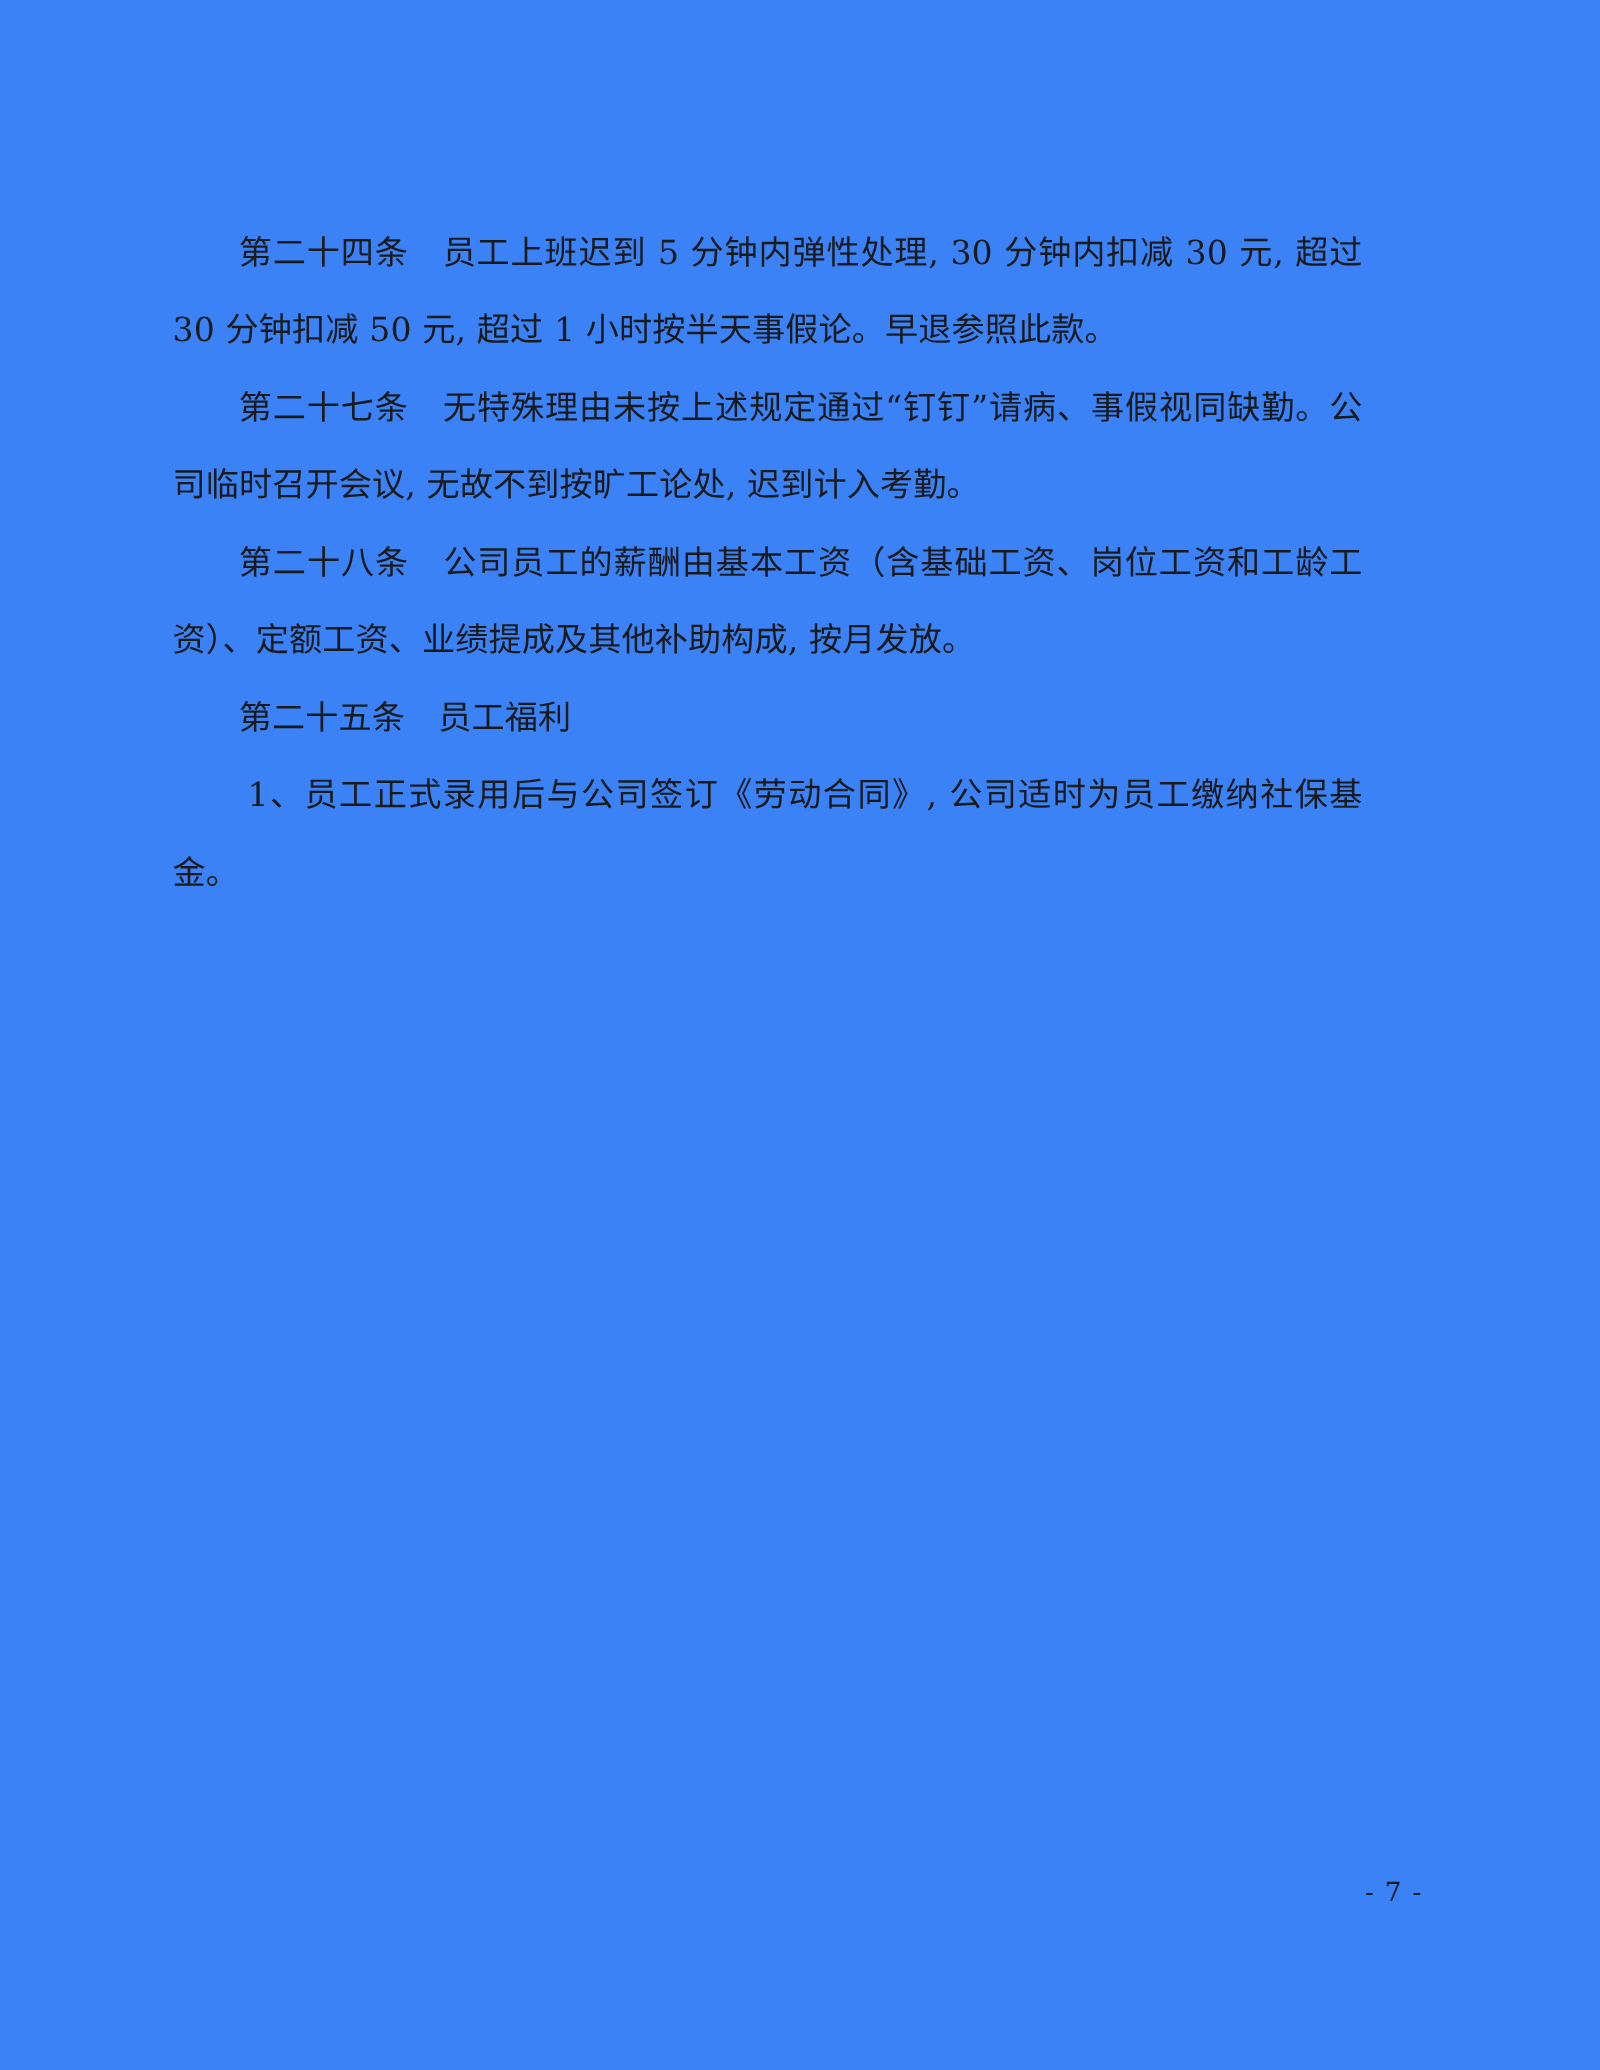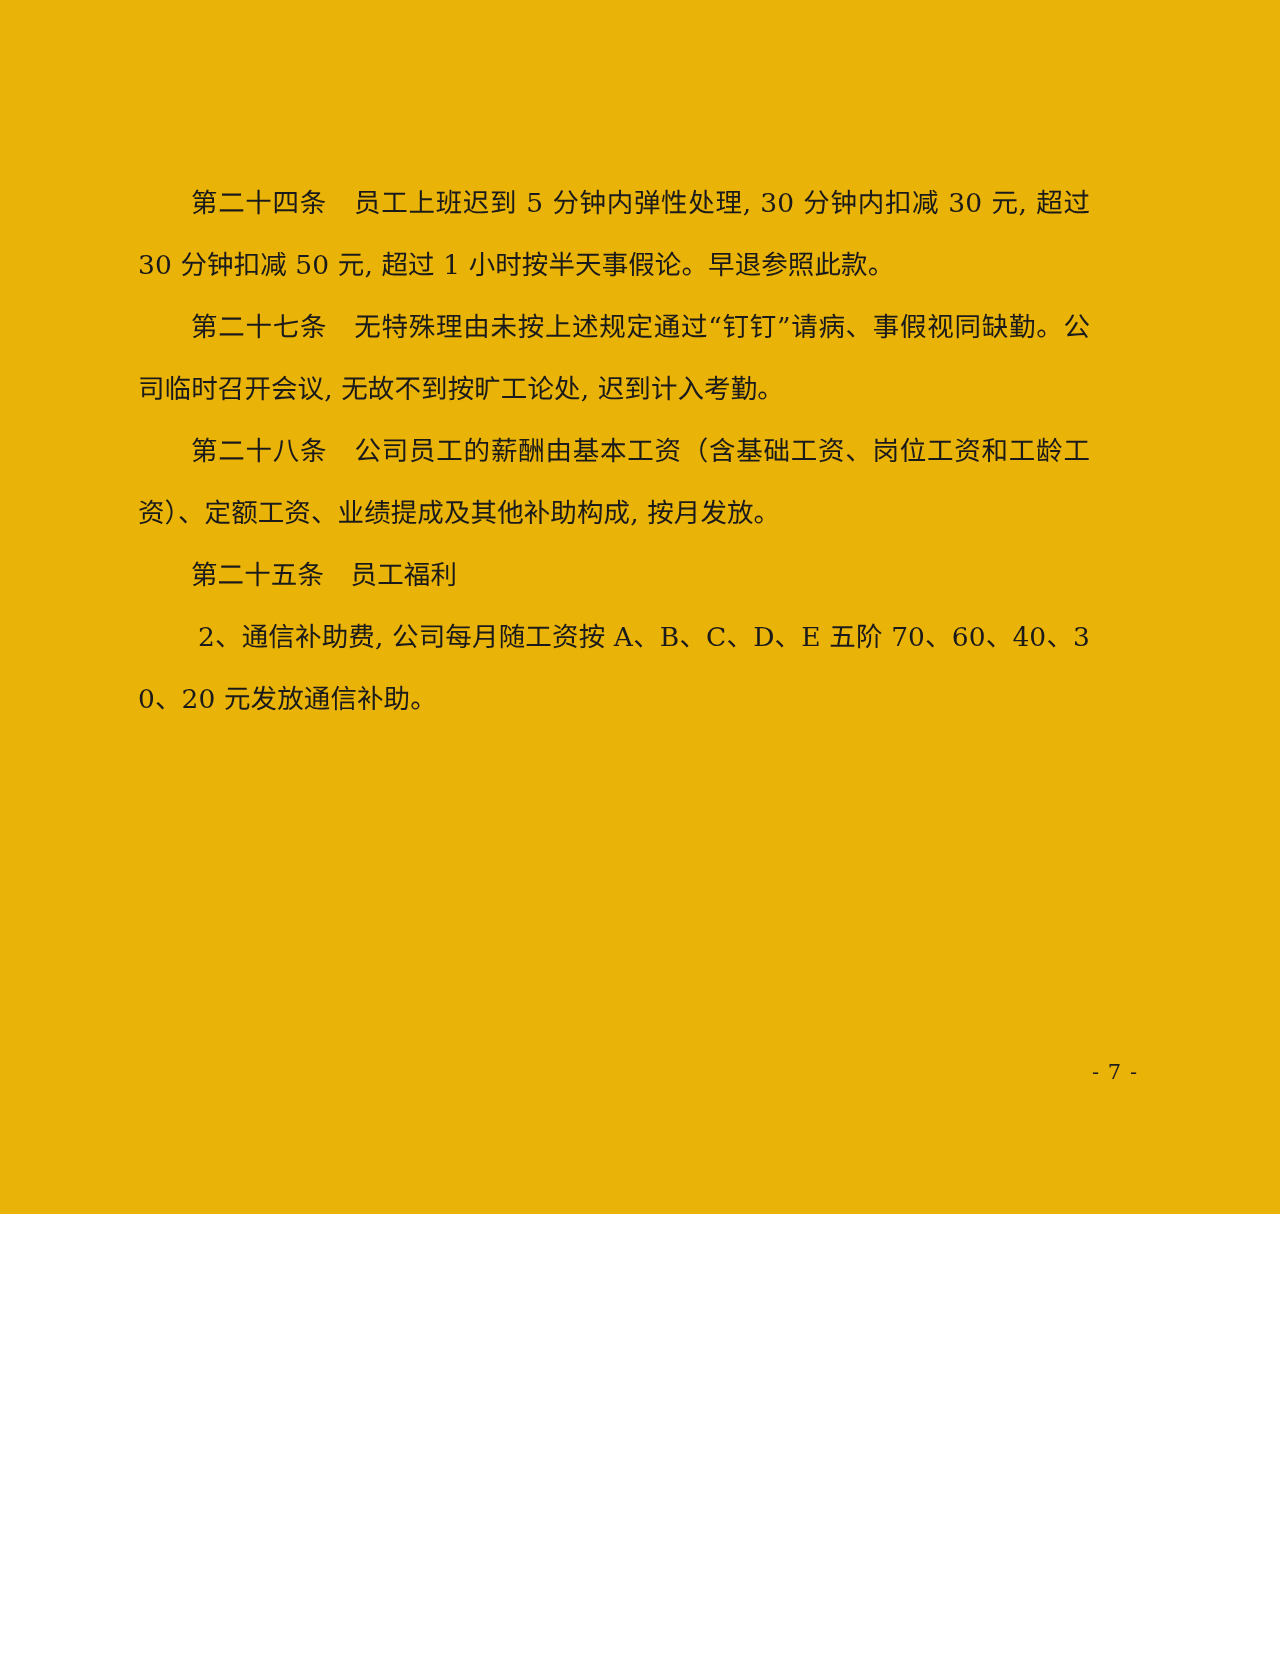--- a/index.html
+++ b/index.html
@@ -14,22 +14,22 @@
     color: #1c1c1c;
     position: relative;
     overflow: hidden;
   }
 
   .page {
     position: absolute;
     left: 0;
     top: 0;
     width: 1280px;
-    height: 1214px;
-    background: #eab308;
+    height: 1656px;
+    background: #3b82f6;
   }
 
   .content {
     position: absolute;
     left: 138px;
     top: 172px;
     width: 952px;
   }
 
   
@@ -83,20 +83,20 @@
 
 
     <p class="para">第二十七条　无特殊理由未按上述规定通过“钉钉”请病、事假视同缺勤。公司临时召开会议, 无故不到按旷工论处, 迟到计入考勤。</p>
 
 
     <p class="para">第二十八条　公司员工的薪酬由基本工资（含基础工资、岗位工资和工龄工资）、定额工资、业绩提成及其他补助构成, 按月发放。</p>
 
 
     <p class="para">第二十五条　员工福利</p>
 
+    <p class="para num-item">1、员工正式录用后与公司签订《劳动合同》, 公司适时为员工缴纳社保基金。</p>
 
-    <p class="para num-item">2、通信补助费, 公司每月随工资按 A、B、C、D、E 五阶 70、60、40、30、20 元发放通信补助。</p>
 
   </div>
 
   <div class="page-number">- 7 -</div>
 
 </div>
 
 </body></html>

